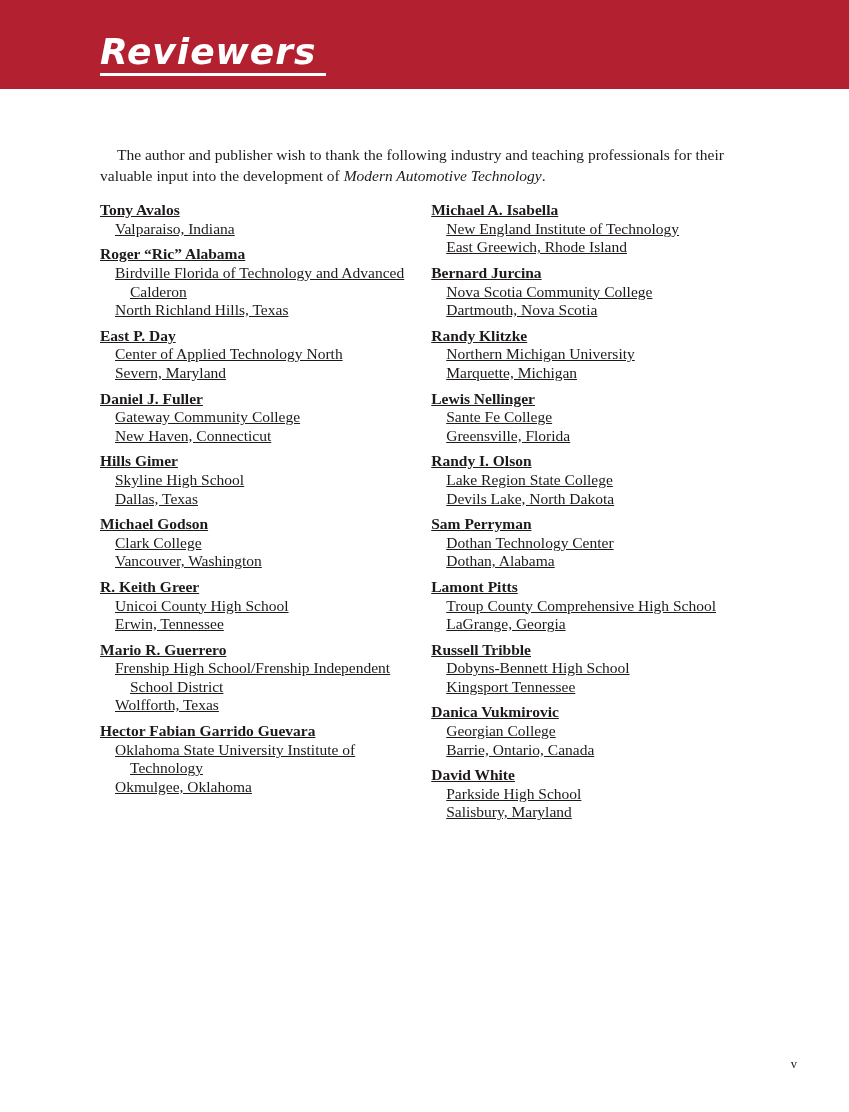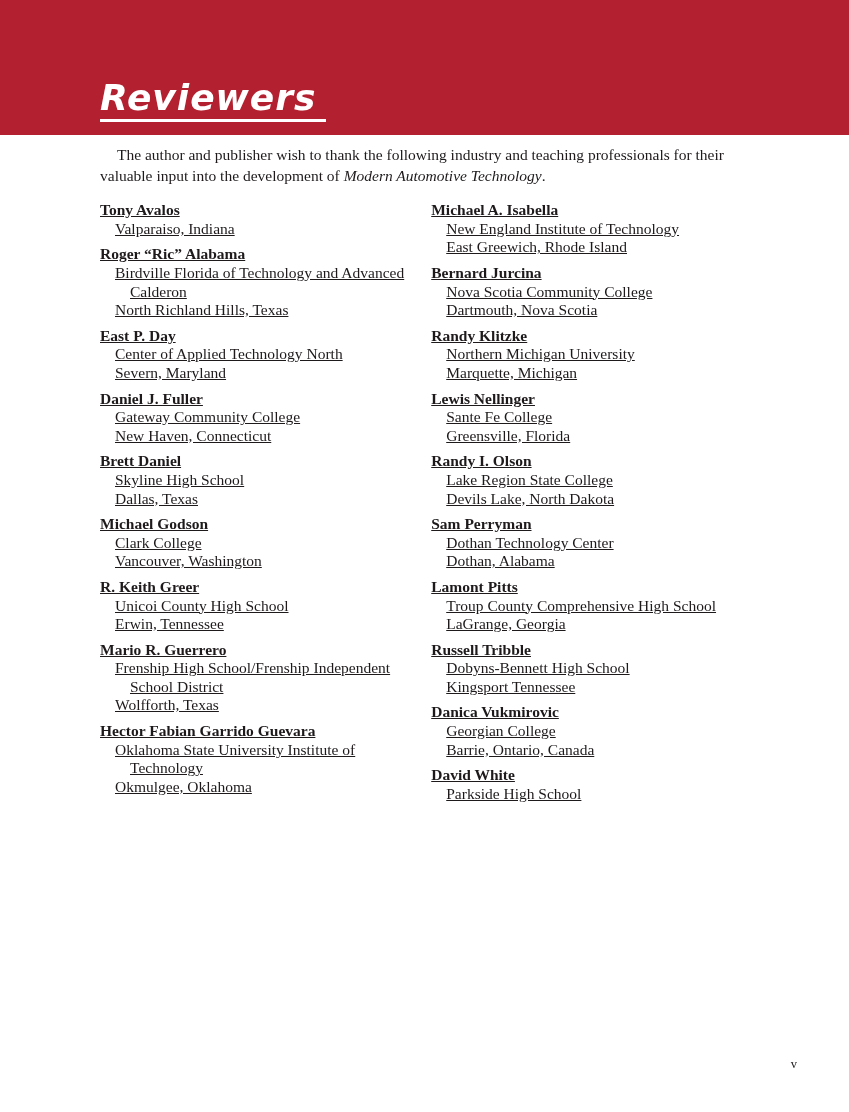--- a/index.html
+++ b/index.html
@@ -11,21 +11,21 @@
     color: #1e1a1b;
     position: relative;
     overflow: hidden;
   }
 
   
   .banner {
     position: absolute;
     top: 0; left: 0;
     width: 849px;
-    height: 135px;
+    height: 89px;
     background: #b3202f;
     display: flex;
     align-items: flex-end;
   }
   .banner-title {
     margin: 0 0 13px 100px;
     color: #ffffff;
     font-family: "DejaVu Sans", sans-serif;
     font-style: italic;
     font-weight: bold;
@@ -107,21 +107,21 @@
           <div class="entry-name">East P. Day</div>
           <div class="detail indent-1">Center of Applied Technology North</div>
           <div class="detail indent-1">Severn, Maryland</div>
         </div>
         <div class="entry">
           <div class="entry-name">Daniel J. Fuller</div>
           <div class="detail indent-1">Gateway Community College</div>
           <div class="detail indent-1">New Haven, Connecticut</div>
         </div>
         <div class="entry">
-          <div class="entry-name">Brett Daniel</div>
+          <div class="entry-name">Hills Gimer</div>
           <div class="detail indent-1">Skyline High School</div>
           <div class="detail indent-1">Dallas, Texas</div>
         </div>
         <div class="entry">
           <div class="entry-name">Michael Godson</div>
           <div class="detail indent-1">Clark College</div>
           <div class="detail indent-1">Vancouver, Washington</div>
         </div>
         <div class="entry">
           <div class="entry-name">R. Keith Greer</div>
@@ -183,18 +183,19 @@
           <div class="detail indent-1">Kingsport Tennessee</div>
         </div>
         <div class="entry">
           <div class="entry-name">Danica Vukmirovic</div>
           <div class="detail indent-1">Georgian College</div>
           <div class="detail indent-1">Barrie, Ontario, Canada</div>
         </div>
         <div class="entry">
           <div class="entry-name">David White</div>
           <div class="detail indent-1">Parkside High School</div>
+          <div class="detail indent-1">Salisbury, Maryland</div>
         </div>
       </div>
   </div>
 </div>
 
 <div class="page-number">v</div>
 
 </body></html>

